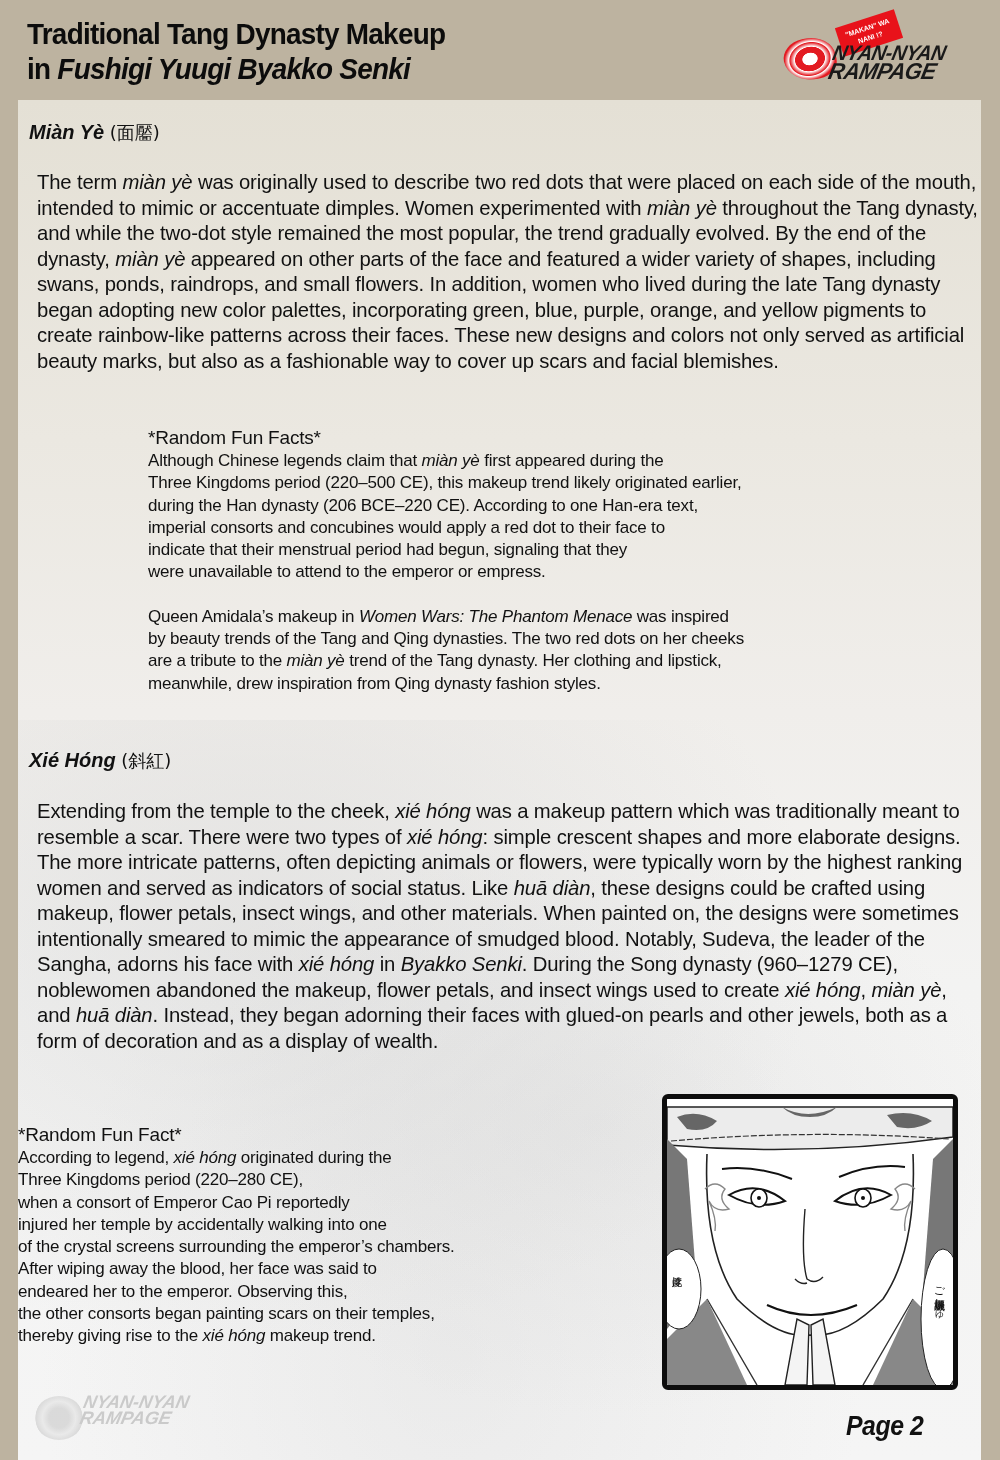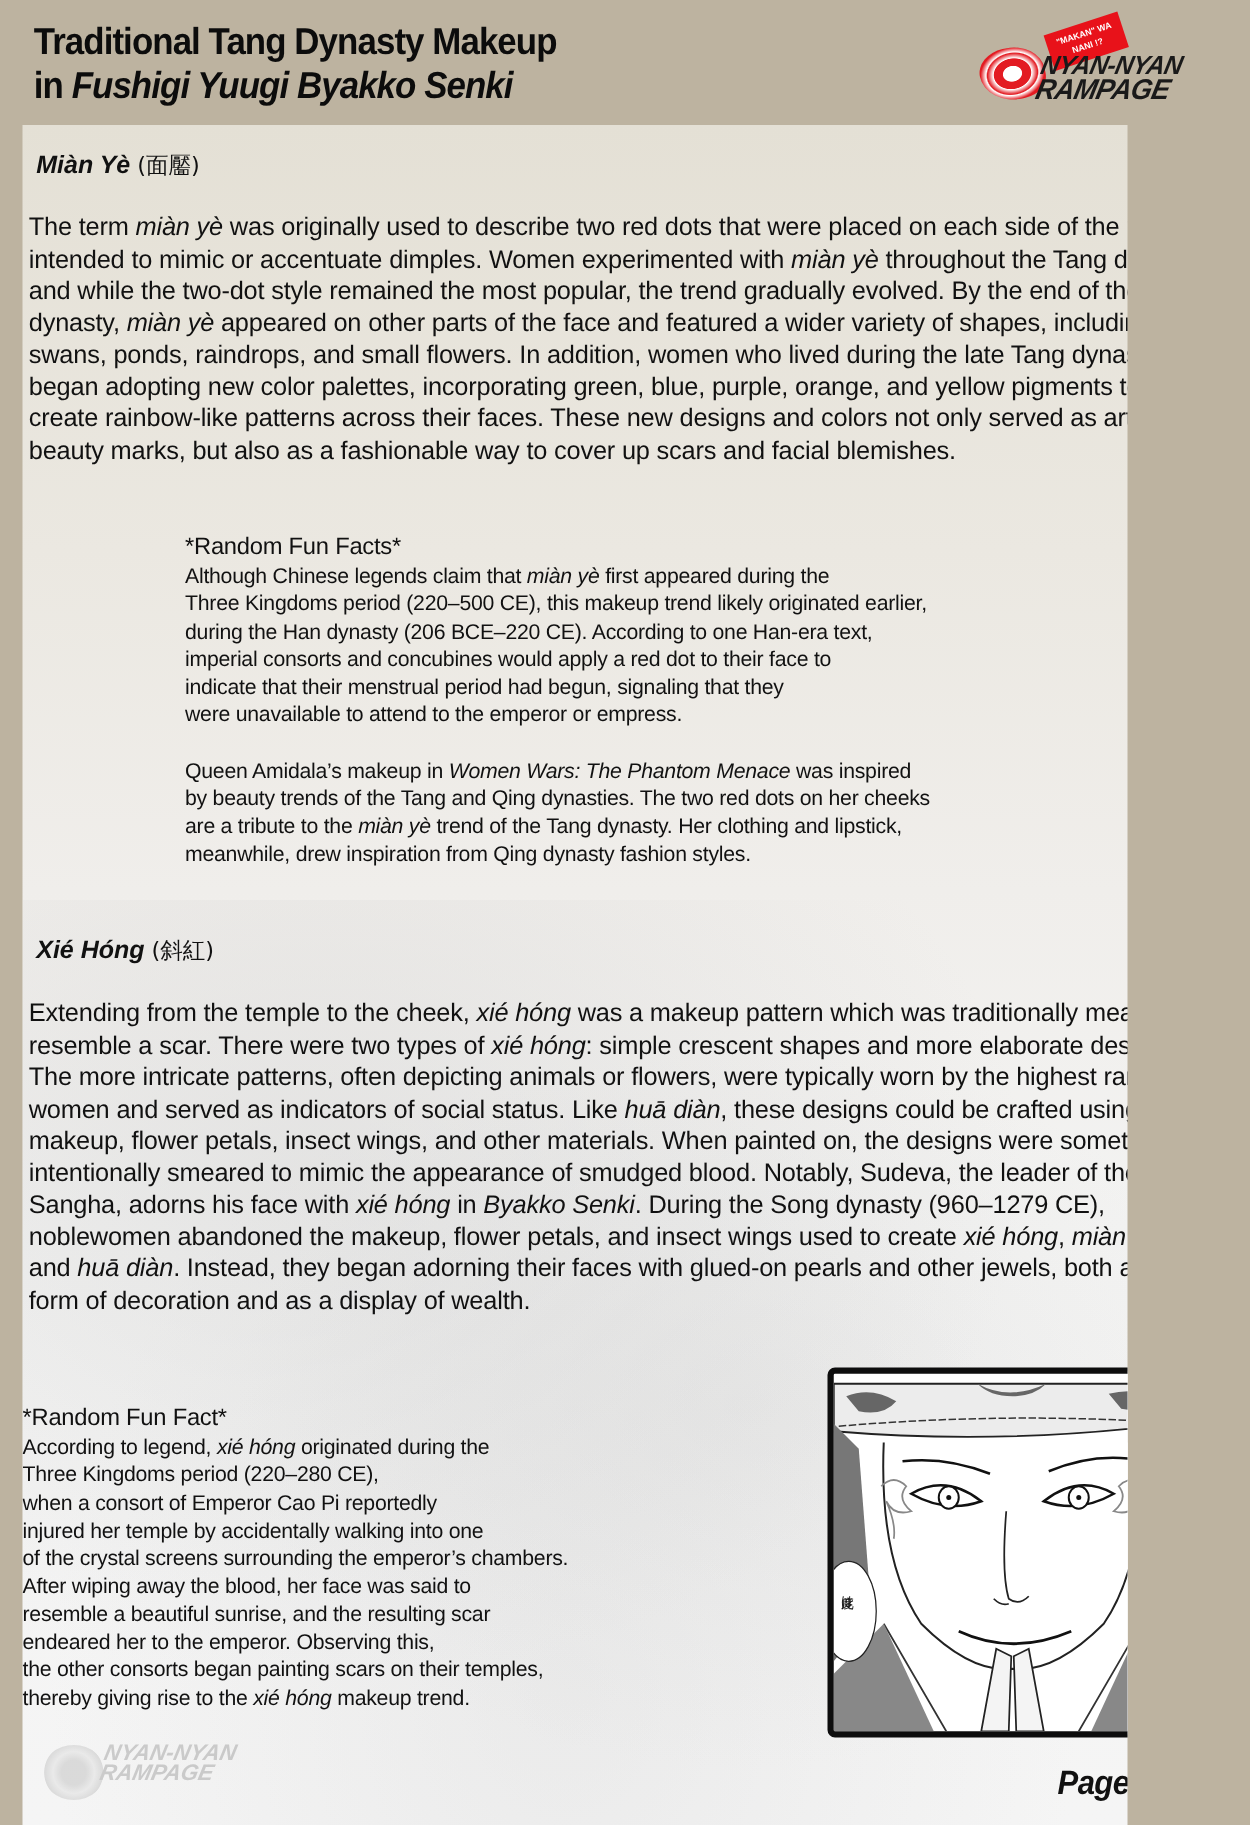--- a/index.html
+++ b/index.html
@@ -38,41 +38,41 @@
     }
     .logo-text {
       position: absolute; left: 48px; top: 32px;
       font-family: "Liberation Sans", sans-serif; font-style: italic; font-weight: bold;
       font-size: 21px; line-height: 18px; color: #1a1a1a; letter-spacing: -0.5px;
       transform: skewX(-12deg) scaleX(0.95);
     }
     .logo-text .l2 { padding-left: 0px; font-size: 23px; }
 
     .panel {
-      position: absolute; left: 18px; top: 100px; width: 884px; height: 1360px;
+      position: absolute; left: 18px; top: 100px; width: 963px; height: 1360px;
       background: linear-gradient(180deg, #e4e0d5 0%, #ebe8e1 25%, #f0eeeb 45%, #f3f3f2 65%, #f5f5f5 100%);
       overflow: hidden;
     }
     .watermark-bg {
       position: absolute; left: 0; top: 620px; width: 963px; height: 740px;
       background:
         radial-gradient(ellipse at 25% 30%, rgba(200,200,200,0.35), transparent 55%),
         radial-gradient(ellipse at 60% 55%, rgba(210,210,210,0.3), transparent 50%),
         radial-gradient(ellipse at 45% 85%, rgba(215,215,215,0.35), transparent 55%);
       pointer-events: none;
     }
     .content { position: absolute; left: 0; top: 0; width: 963px; }
     .section-heading {
       position: absolute; left: 11px;
       font-size: 20px; line-height: 24px; color: #111;
     }
     .section-heading .term { font-weight: bold; font-style: italic; }
     .section-heading .hanzi { font-weight: normal; font-family: "DejaVu Sans", sans-serif; font-size: 18px; }
     .body-para {
-      position: absolute; left: 5px; width: 945px;
+      position: absolute; left: 19px; width: 945px;
       font-size: 20.3px; line-height: 25.5px; color: #111;
       letter-spacing: -0.15px;
     }
     .body-para i { font-style: italic; }
     .fact-block {
       position: absolute; text-align: left; color: #111;
       font-size: 17px; line-height: 22.3px; letter-spacing: -0.2px;
     }
     .fact-block .fact-title { font-size: 19px; line-height: 24px; }
     .fact-block i { font-style: italic; }
@@ -157,21 +157,20 @@
 
     <div class="fact-block" style="left:0px; width:510px; top:1023px;">
       <div class="fact-title">*Random Fun Fact*</div>
       <div>
           <div><span>According to legend, </span><i>xié hóng</i><span> originated during the</span></div>
           <div><span>Three Kingdoms period (220–280 CE),</span></div>
           <div><span>when a consort of Emperor Cao Pi reportedly</span></div>
           <div><span>injured her temple by accidentally walking into one</span></div>
           <div><span>of the crystal screens surrounding the emperor’s chambers.</span></div>
           <div><span>After wiping away the blood, her face was said to</span></div>
-          <div><span>resemble a beautiful sunrise, and the resulting scar</span></div>
           <div><span>endeared her to the emperor. Observing this,</span></div>
           <div><span>the other consorts began painting scars on their temples,</span></div>
           <div><span>thereby giving rise to the </span><i>xié hóng</i><span> makeup trend.</span></div>
         </div>
     </div>
 
     <div class="manga-panel">
       <svg viewBox="0 0 286 286" xmlns="http://www.w3.org/2000/svg">
         <rect width="286" height="286" fill="#ffffff"></rect>
 

